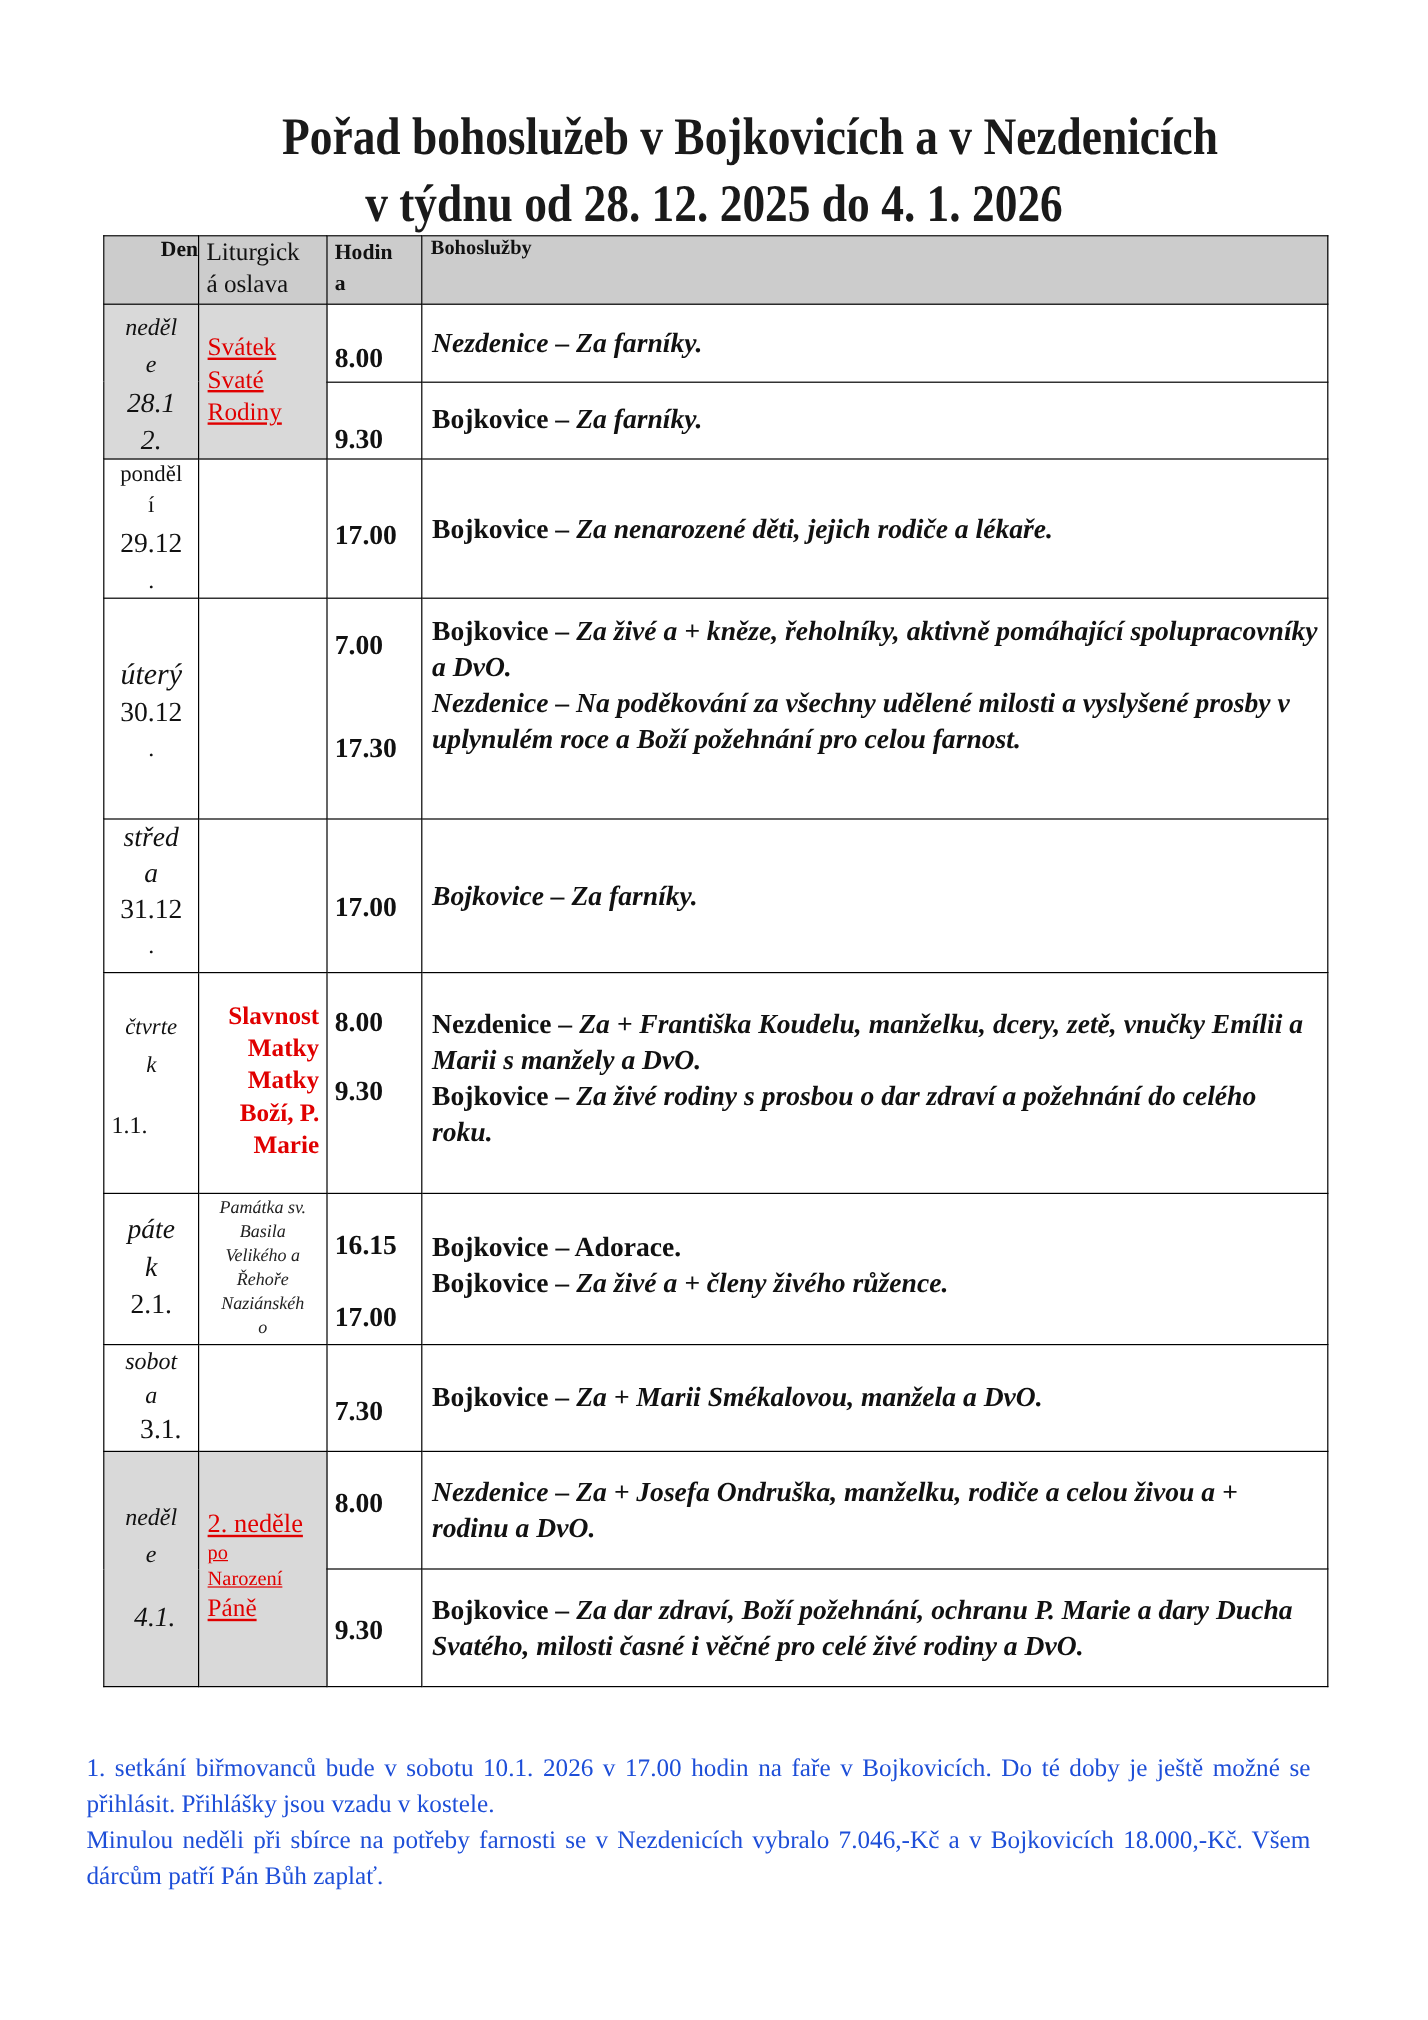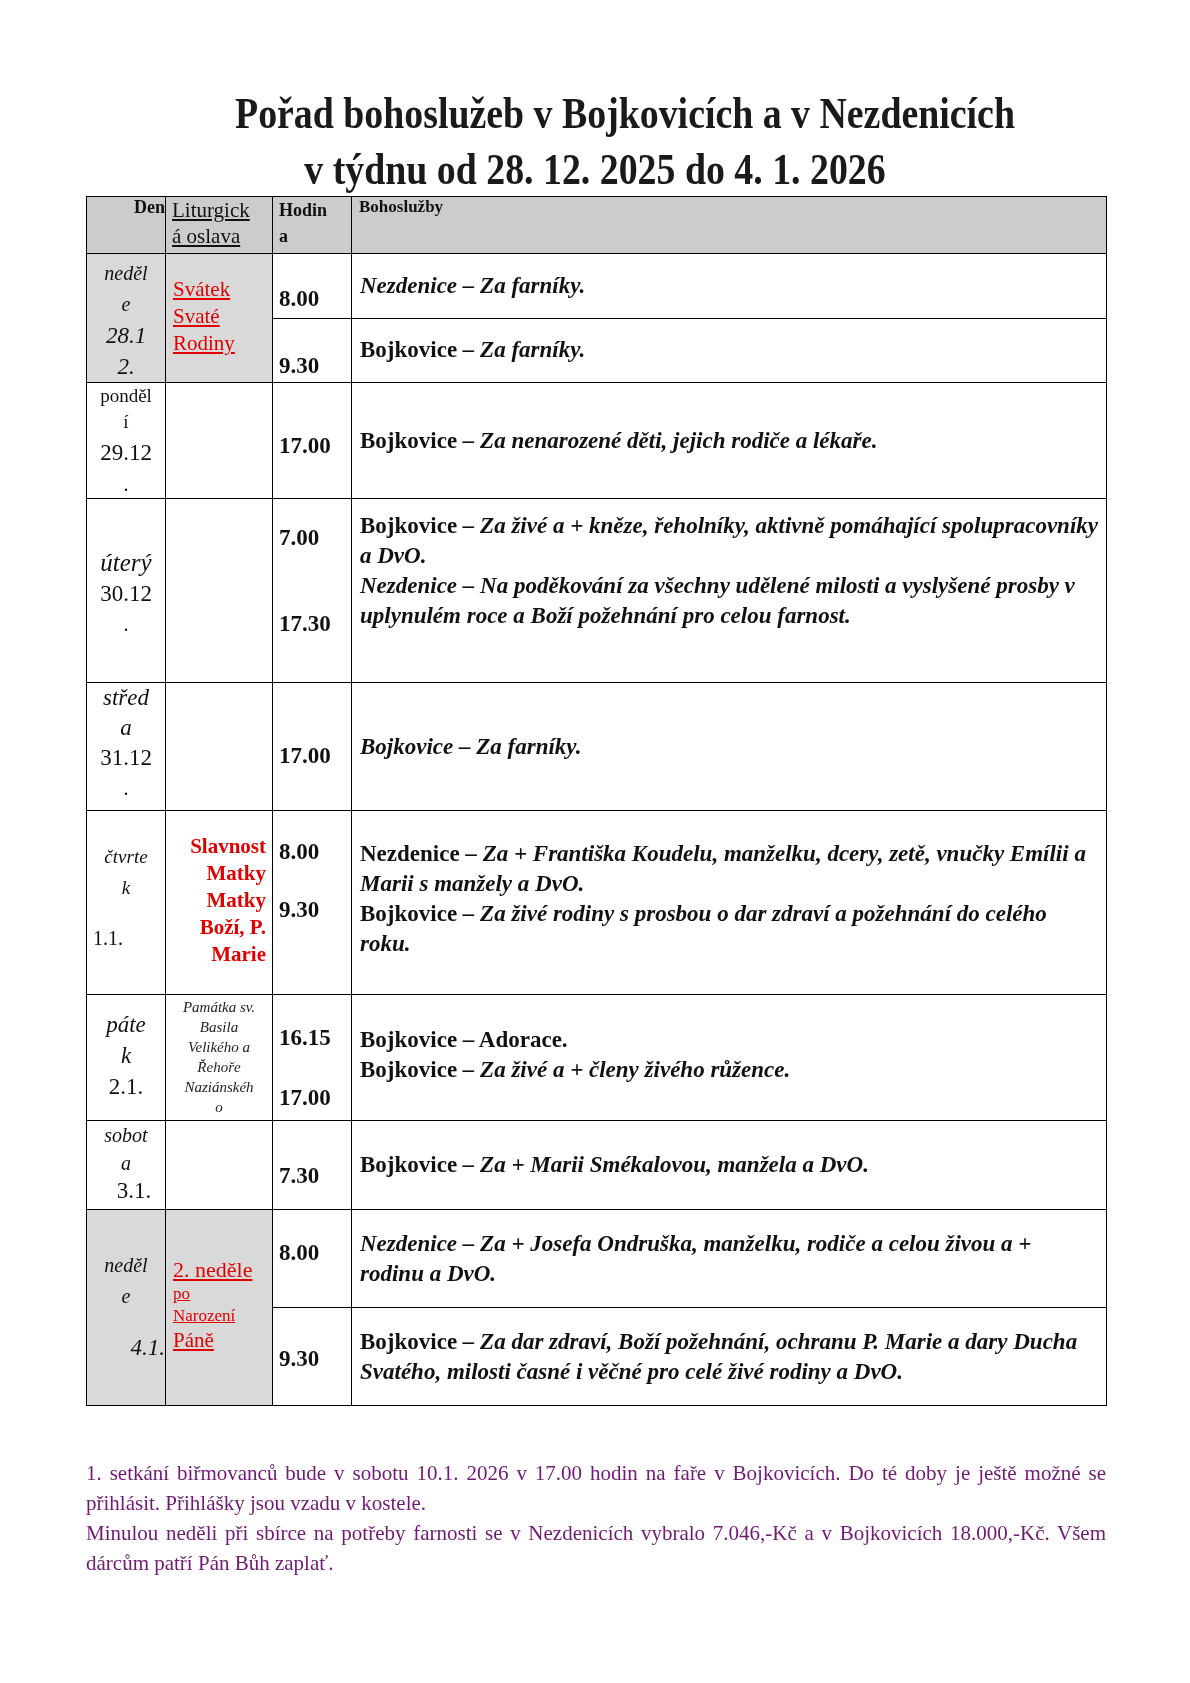--- a/index.html
+++ b/index.html
@@ -9,39 +9,39 @@
            font-family: "Liberation Serif", serif; font-weight: bold; color: #1a1a1a;
            transform: scaleX(0.86); transform-origin: center; }
   .title.l1 { top: 88px; font-size: 44px; left: 30px; }
   .title.l2 { top: 144px; font-size: 44px; }
   table.sched { position: absolute; left: 86px; top: 196px; width: 1020px;
                 border-collapse: collapse; table-layout: fixed; }
   table.sched td, table.sched th { border: 1.5px solid #000; padding: 0; vertical-align: top; }
   col.c-day { width: 79px; } col.c-lit { width: 107px; } col.c-hr { width: 79px; } col.c-svc { width: 755px; }
   thead th { background: #cccccc; font-weight: bold; text-align: left; height: 56px; vertical-align: middle; }
   .h-den { font-size: 18px; text-align: right; font-family: "Liberation Serif", serif; }
-  .h-lit { font-size: 21px; font-weight: normal !important; padding-left: 6px !important; line-height: 26px; text-decoration: underline; }
+  .h-lit { font-size: 21px; font-weight: normal !important; padding-left: 6px !important; line-height: 26px; }
   .h-hod { font-size: 18px; padding-left: 6px !important; line-height: 26px; margin-top: 35px; }
   .h-boh { font-size: 17px; padding-left: 7px !important; }
   .shade { background: #d9d9d9; }
   .day { text-align: center; font-weight: normal; font-size: 20px; line-height: 31px; padding-top: 4px !important; }
   .day .it { font-style: italic; }
   .day .big { font-size: 23px; }
   .lit-link { text-decoration: underline; color: #e00000; font-size: 21px; line-height: 27px; padding: 22px 0 0 7px !important; }
   .lit-bold { color: #e00000; font-weight: bold; font-size: 21px; text-align: right; line-height: 27px; padding: 22px 6px 0 0 !important; }
   .lit-small { font-style: italic; font-size: 15px; text-align: center; line-height: 20px; color: #222; padding-top: 2px !important; }
   .hr { font-weight: bold; font-size: 23px; padding-left: 6px !important; position: relative; }
   .hr span { position: absolute; left: 6px; }
   .svc { font-size: 23px; line-height: 30px; padding: 0 8px !important; vertical-align: middle !important; }
   .svc .place { font-weight: bold; }
   .svc .it { font-weight: bold; font-style: italic; }
   .svc .itplace { font-weight: bold; font-style: italic; }
   .svc .plain { font-weight: bold; }
-  .footer { position: absolute; left: 86px; top: 1458px; width: 1020px; font-size: 21px; line-height: 30px;
-            text-align: justify; font-family: "Liberation Serif", serif; color: #701a75; }
+  .footer { position: absolute; left: 72px; top: 1458px; width: 1020px; font-size: 21px; line-height: 30px;
+            text-align: justify; font-family: "Liberation Serif", serif; color: #1d4ed8; }
   .footer p { margin: 0; }
 </style>
 </head>
 <body>
 
 <div class="title l1">Pořad bohoslužeb v Bojkovicích a v Nezdenicích</div>
 <div class="title l2">v týdnu od 28. 12. 2025 do 4. 1. 2026</div>
 
 <table class="sched">
   <colgroup>
@@ -198,21 +198,21 @@
       <td class="svc">
         <span class="place">Bojkovice</span><span class="it"> – Za + Marii Smékalovou, manžela a DvO.</span>
       </td>
     </tr>
 
     <tr style="height:98px">
       <td class="day shade" rowspan="2" style="padding-top:40px !important">
         <div class="it">neděl</div>
         <div class="it">e</div>
         <div style="height:20px"></div>
-        <div class="it big" style="text-align:right;padding-left:6px">4.1.</div>
+        <div class="it big" style="text-align:center;padding-left:6px">4.1.</div>
       </td>
       <td class="shade lit-link" rowspan="2" style="padding-top:46px !important">
         <div style="font-size:22px">2. neděle</div>
         <div style="font-size:17px;line-height:22px">po</div>
         <div style="font-size:17px;line-height:22px">Narození</div>
         <div>Páně</div>
       </td>
       <td class="hr">
           <span style="top:30px">8.00</span>
         </td>

